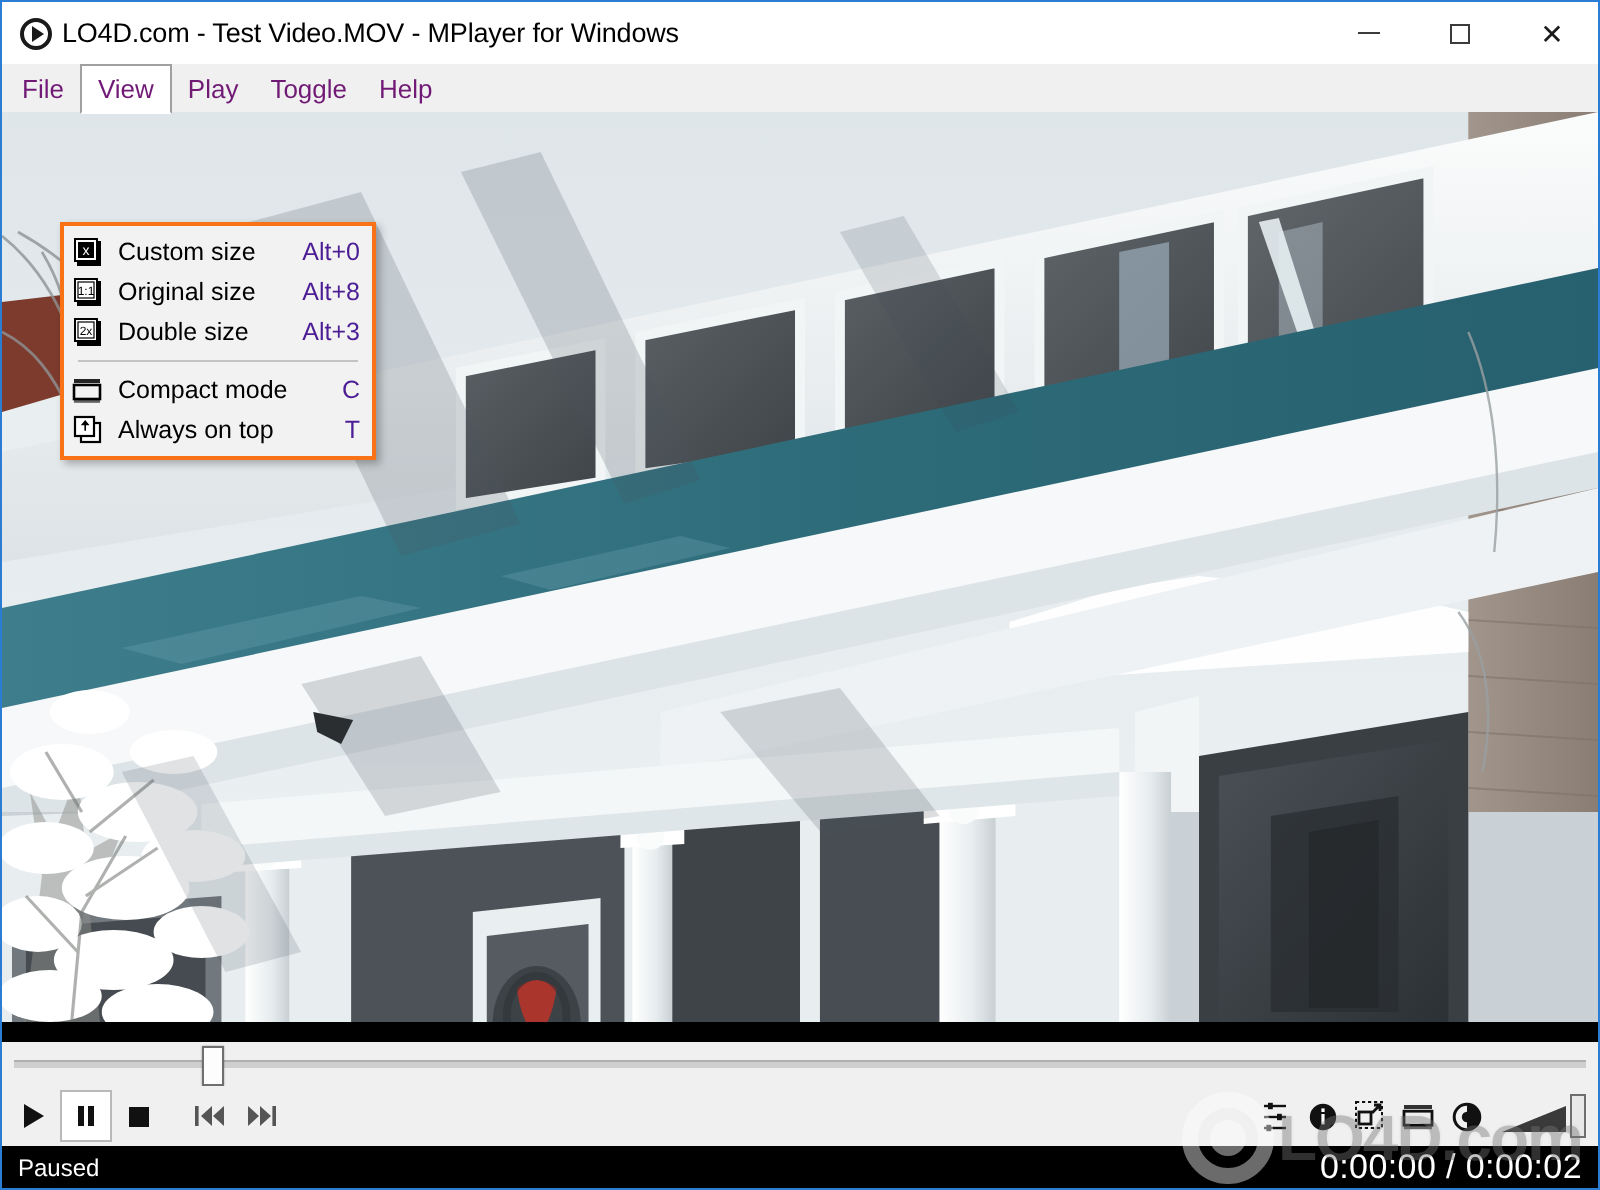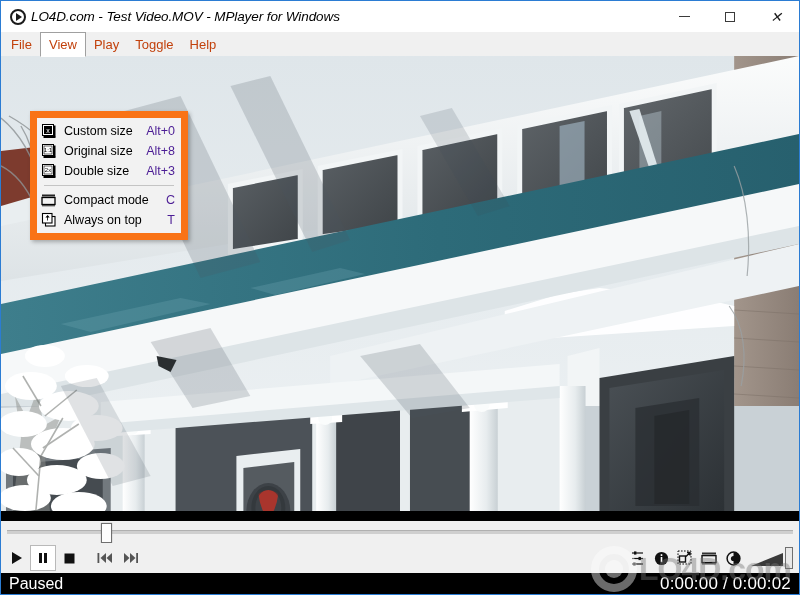--- a/index.html
+++ b/index.html
@@ -16,21 +16,20 @@
     background: #f0f0f0;
     display: flex; flex-direction: column;
   }
 
   
   .titlebar {
     height: 31px; min-height: 31px;
     background: #ffffff;
     display: flex; align-items: center;
     position: relative;
-    font-style: italic;
   }
   .title-left { display: flex; align-items: center; padding-left: 9px; }
   .app-icon {
     width: 16px; height: 16px; border-radius: 50%;
     border: 2px solid #1a1a1a;
     position: relative; margin-right: 5px;
     flex-shrink: 0;
   }
   .app-icon::after {
     content: ""; position: absolute;
@@ -57,21 +56,21 @@
   .menubar {
     height: 24px; min-height: 24px;
     background: #f0f0f0;
     display: flex; align-items: stretch;
     padding-left: 2px;
     position: relative; z-index: 40;
   }
   .menu-item {
     padding: 0 8px;
     display: flex; align-items: center;
-    font-size: 13px; color: #c2410c;
+    font-size: 13px; color: #701a75;
     cursor: default;
   }
   .menu-item.active {
     background: #ffffff;
     border: 1px solid #a0a0a0;
     border-bottom: 1px solid #ffffff;
     margin-bottom: -1px;
   }
 
   
@@ -83,21 +82,21 @@
   }
   .video-canvas { position: absolute; inset: 0; }
   .video-canvas svg { display: block; width: 100%; height: 100%; }
 
   
   .dropdown {
     position: absolute;
     left: 29px; top: 55px;
     width: 158px;
     background: #f2f2f2;
-    border: 7px solid #f97316;
+    border: 2px solid #f97316;
     box-shadow: 2px 2px 4px rgba(0,0,0,0.28);
     padding: 3px 0;
     z-index: 60;
     font-size: 12.5px;
   }
   .dd-row {
     display: flex; align-items: center;
     height: 20px; padding: 0 6px 0 4px;
     color: #000; cursor: default; white-space: nowrap;
   }
@@ -183,21 +182,21 @@
   }
 
   
   .statusbar {
     height: 21px; min-height: 21px;
     background: #000000;
     display: flex; align-items: center;
     position: relative;
     padding-left: 8px;
   }
-  .status-text { font-size: 16px; color: #ffffff; }
+  .status-text { font-size: 12px; color: #ffffff; }
   .time-text {
     position: absolute; right: 8px;
     font-size: 17px; color: #ffffff;
     letter-spacing: 0.2px;
   }
 
   
   .watermark {
     position: absolute;
     right: 8px; bottom: 2px;

